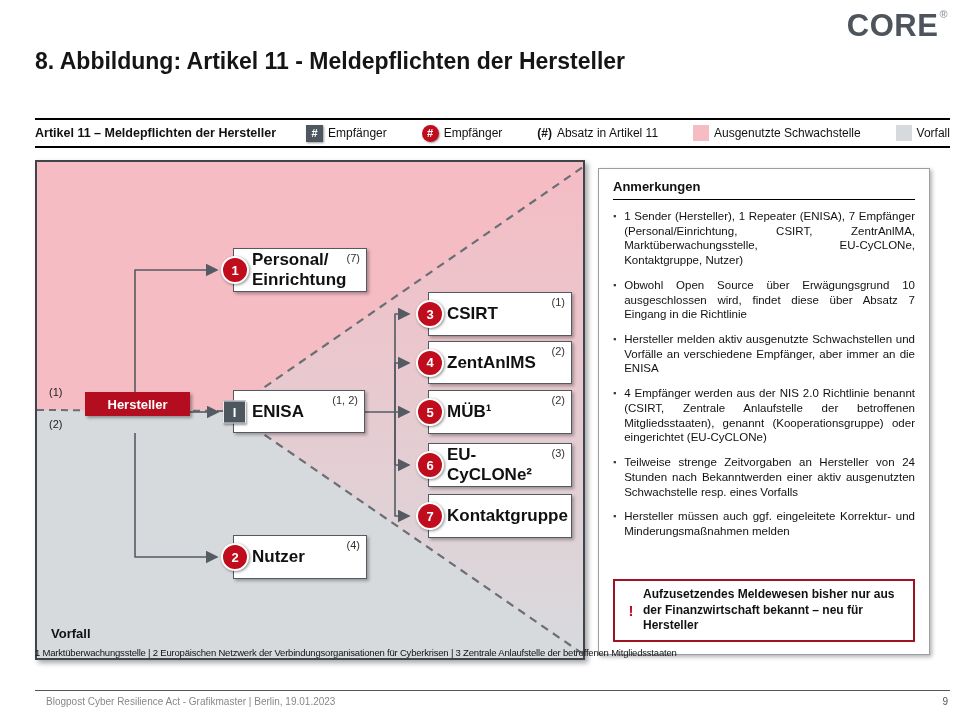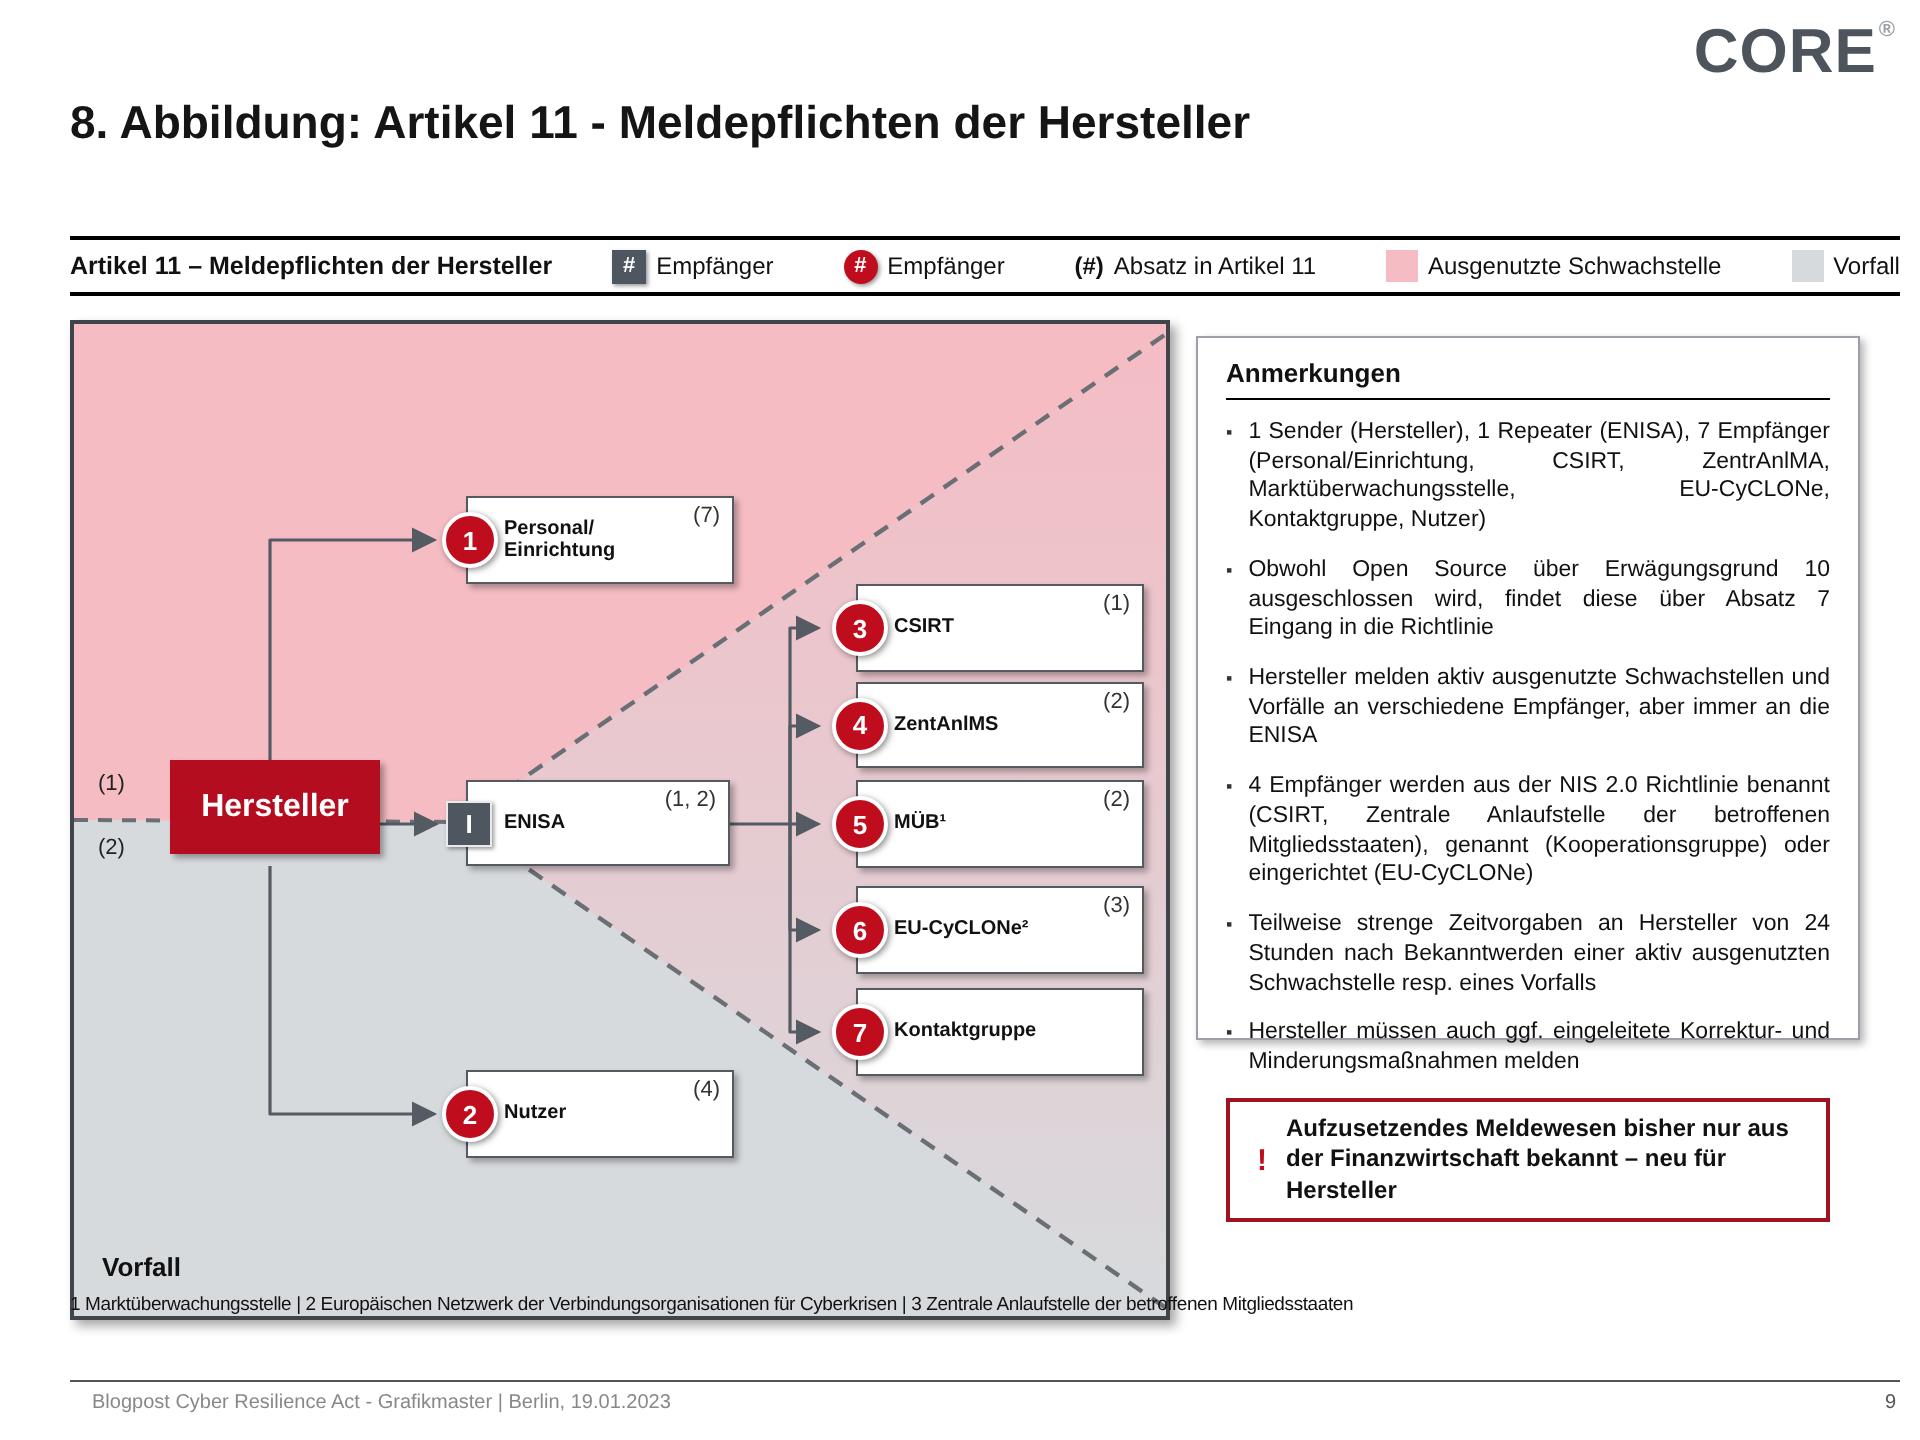--- a/index.html
+++ b/index.html
@@ -34,38 +34,38 @@
   .diagram{position:absolute;left:35px;top:160px;width:550px;height:500px;box-sizing:border-box;
            border:2px solid #40454c;box-shadow:3px 3px 5px rgba(0,0,0,.35);}
   .diagram svg{position:absolute;left:0;top:0;}
   .zone-label{position:absolute;font-size:13px;font-weight:bold;color:#111;}
   .zl-top{left:14px;top:12px;}
   .zl-bottom{left:14px;top:464px;}
   .out-label{position:absolute;font-size:11px;color:#222;}
 
   .node{position:absolute;background:#fff;border:1.5px solid #555a60;box-sizing:border-box;
         box-shadow:2px 2px 3px rgba(0,0,0,.3);display:flex;align-items:center;}
-  .node-label{font-size:10px;font-weight:bold;line-height:1.15;padding-left:18px;padding-right:26px;}
+  .node-label{font-size:17px;font-weight:bold;line-height:1.15;padding-left:18px;padding-right:26px;}
   .absatz{position:absolute;top:3px;right:6px;font-size:11px;font-weight:normal;color:#333;}
   .numcircle{position:absolute;left:-13px;top:50%;transform:translateY(-50%);
              width:24px;height:24px;border-radius:50%;background:#c00d1d;border:2px solid #fff;
              box-shadow:1px 1px 3px rgba(0,0,0,.45);color:#fff;font-size:13px;font-weight:bold;
              display:flex;align-items:center;justify-content:center;}
-  .hersteller{position:absolute;left:48px;top:218px;width:105px;height:47px;background:#b50d20;
+  .hersteller{position:absolute;left:48px;top:230px;width:105px;height:24px;background:#b50d20;
               display:flex;align-items:center;justify-content:center;color:#fff;
-              font-size:16px;font-weight:bold;box-shadow:2px 2px 3px rgba(0,0,0,.35);}
+              font-size:13px;font-weight:bold;box-shadow:2px 2px 3px rgba(0,0,0,.35);}
   .enisa-badge{position:absolute;left:-11px;top:50%;transform:translateY(-50%);
                width:21px;height:21px;background:#4e565f;border:1.5px solid #e8eaec;
                box-shadow:1px 1px 2px rgba(0,0,0,.4);color:#fff;font-size:13px;font-weight:bold;
                display:flex;align-items:center;justify-content:center;}
 
   
-  .panel{position:absolute;left:598px;top:168px;width:332px;height:352px;background:#fff;
+  .panel{position:absolute;left:598px;top:168px;width:332px;height:487px;background:#fff;
          border:1px solid #9aa0a6;box-shadow:2px 2px 4px rgba(0,0,0,.3);box-sizing:border-box;
-         padding:10px 14px 12px 14px;display:flex;flex-direction:column;}
+         padding:10px 14px 12px 14px;display:flex;flex-direction:column;justify-content:flex-end;}
   .panel-title{font-size:13px;font-weight:bold;padding-bottom:5px;border-bottom:1.5px solid #000;margin-bottom:9px;}
   .bullet{display:flex;gap:8px;font-size:11.5px;line-height:1.28;margin-bottom:10px;text-align:justify;}
   .bullet .bmark{flex:0 0 auto;font-size:9px;color:#333;padding-top:2px;}
   .callout{margin-top:auto;border:2px solid #9e1320;display:flex;align-items:center;padding:6px 8px 6px 4px;}
   .callout .bang{flex:0 0 24px;text-align:center;color:#c00d1d;font-weight:bold;font-size:15px;}
   .callout .ctext{font-size:12px;font-weight:bold;line-height:1.3;color:#111;}
 
   
   .footnote{position:absolute;left:35px;top:647px;width:915px;font-size:9.5px;color:#111;
             letter-spacing:-.2px;white-space:nowrap;}

